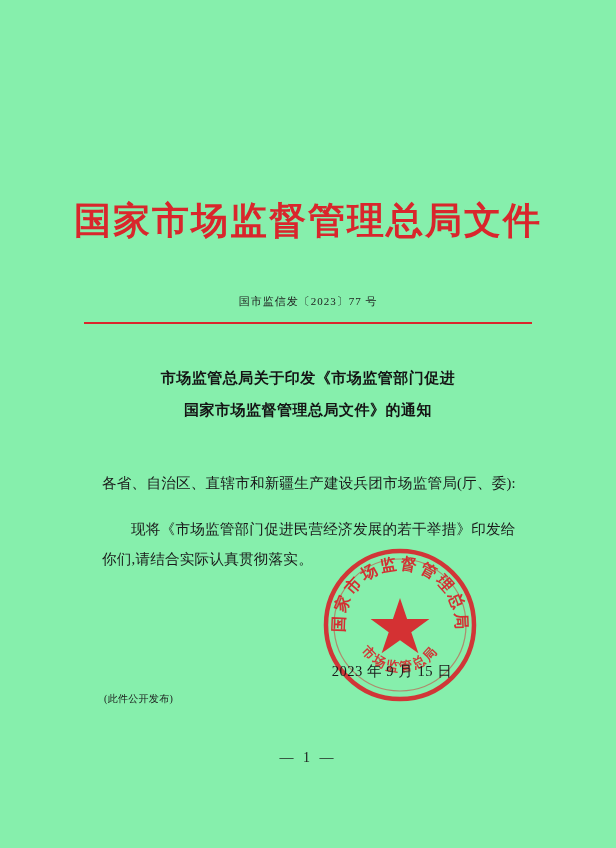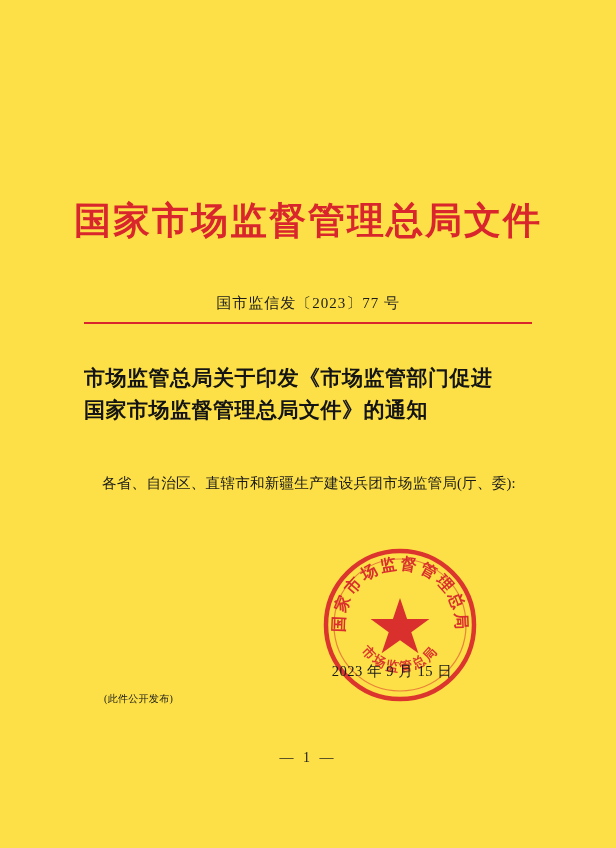--- a/index.html
+++ b/index.html
@@ -11,21 +11,21 @@
     width: 616px;
     height: 848px;
     font-family: "Liberation Serif", serif;
     color: #1a1a1a;
     overflow: hidden;
   }
   .page {
     position: relative;
     width: 616px;
     height: 848px;
-    background: #fde047;
+    background: #86efac;
     box-sizing: border-box;
   }
   
   .masthead {
     position: absolute;
     top: 196px;
     left: 0;
     width: 616px;
     text-align: center;
   }
@@ -36,40 +36,41 @@
     letter-spacing: 2px;
     color: #d9262c;
     white-space: nowrap;
   }
   .doc-number {
     position: absolute;
     top: 294px;
     left: 0;
     width: 616px;
     text-align: center;
-    font-size: 15px;
+    font-size: 11px;
     letter-spacing: 1px;
     color: #1c1c1c;
   }
   .red-rule {
     position: absolute;
     top: 322px;
     left: 84px;
     width: 448px;
     height: 2px;
     background: #d9262c;
   }
   
   .doc-title {
     position: absolute;
     top: 362px;
     left: 84px;
     width: 448px;
+    text-align: center;
     font-weight: bold;
-    font-size: 21px;
+    font-size: 15px;
     line-height: 32px;
     letter-spacing: 0.5px;
     color: #141414;
   }
   
   .body-text {
     position: absolute;
     top: 452px;
     left: 86px;
     width: 446px;
@@ -138,20 +139,21 @@
 
   <div class="red-rule"></div>
 
   <div class="doc-title">
     <div>市场监管总局关于印发《市场监管部门促进</div>
     <div>国家市场监督管理总局文件》的通知</div>
   </div>
 
   <div class="body-text">
     <p>各省、自治区、直辖市和新疆生产建设兵团市场监管局(厅、委):</p>
+    <p class="indent">现将《市场监管部门促进民营经济发展的若干举措》印发给你们,请结合实际认真贯彻落实。</p>
   </div>
 
   <div class="seal">
     <svg viewBox="0 0 158 158" width="158" height="158" aria-hidden="true">
       <defs>
         <path id="sealTopArc" d="M 23,79 A 56,56 0 0 1 135,79"></path>
         <path id="sealBottomArc" d="M 33,79 A 46,46 0 0 0 125,79"></path>
       </defs>
       <circle cx="79" cy="79" r="74" fill="none" stroke="#d8262c" stroke-width="4.5" opacity="0.92"></circle>
       <circle cx="79" cy="79" r="66" fill="none" stroke="#d8262c" stroke-width="1.2" opacity="0.5"></circle>

